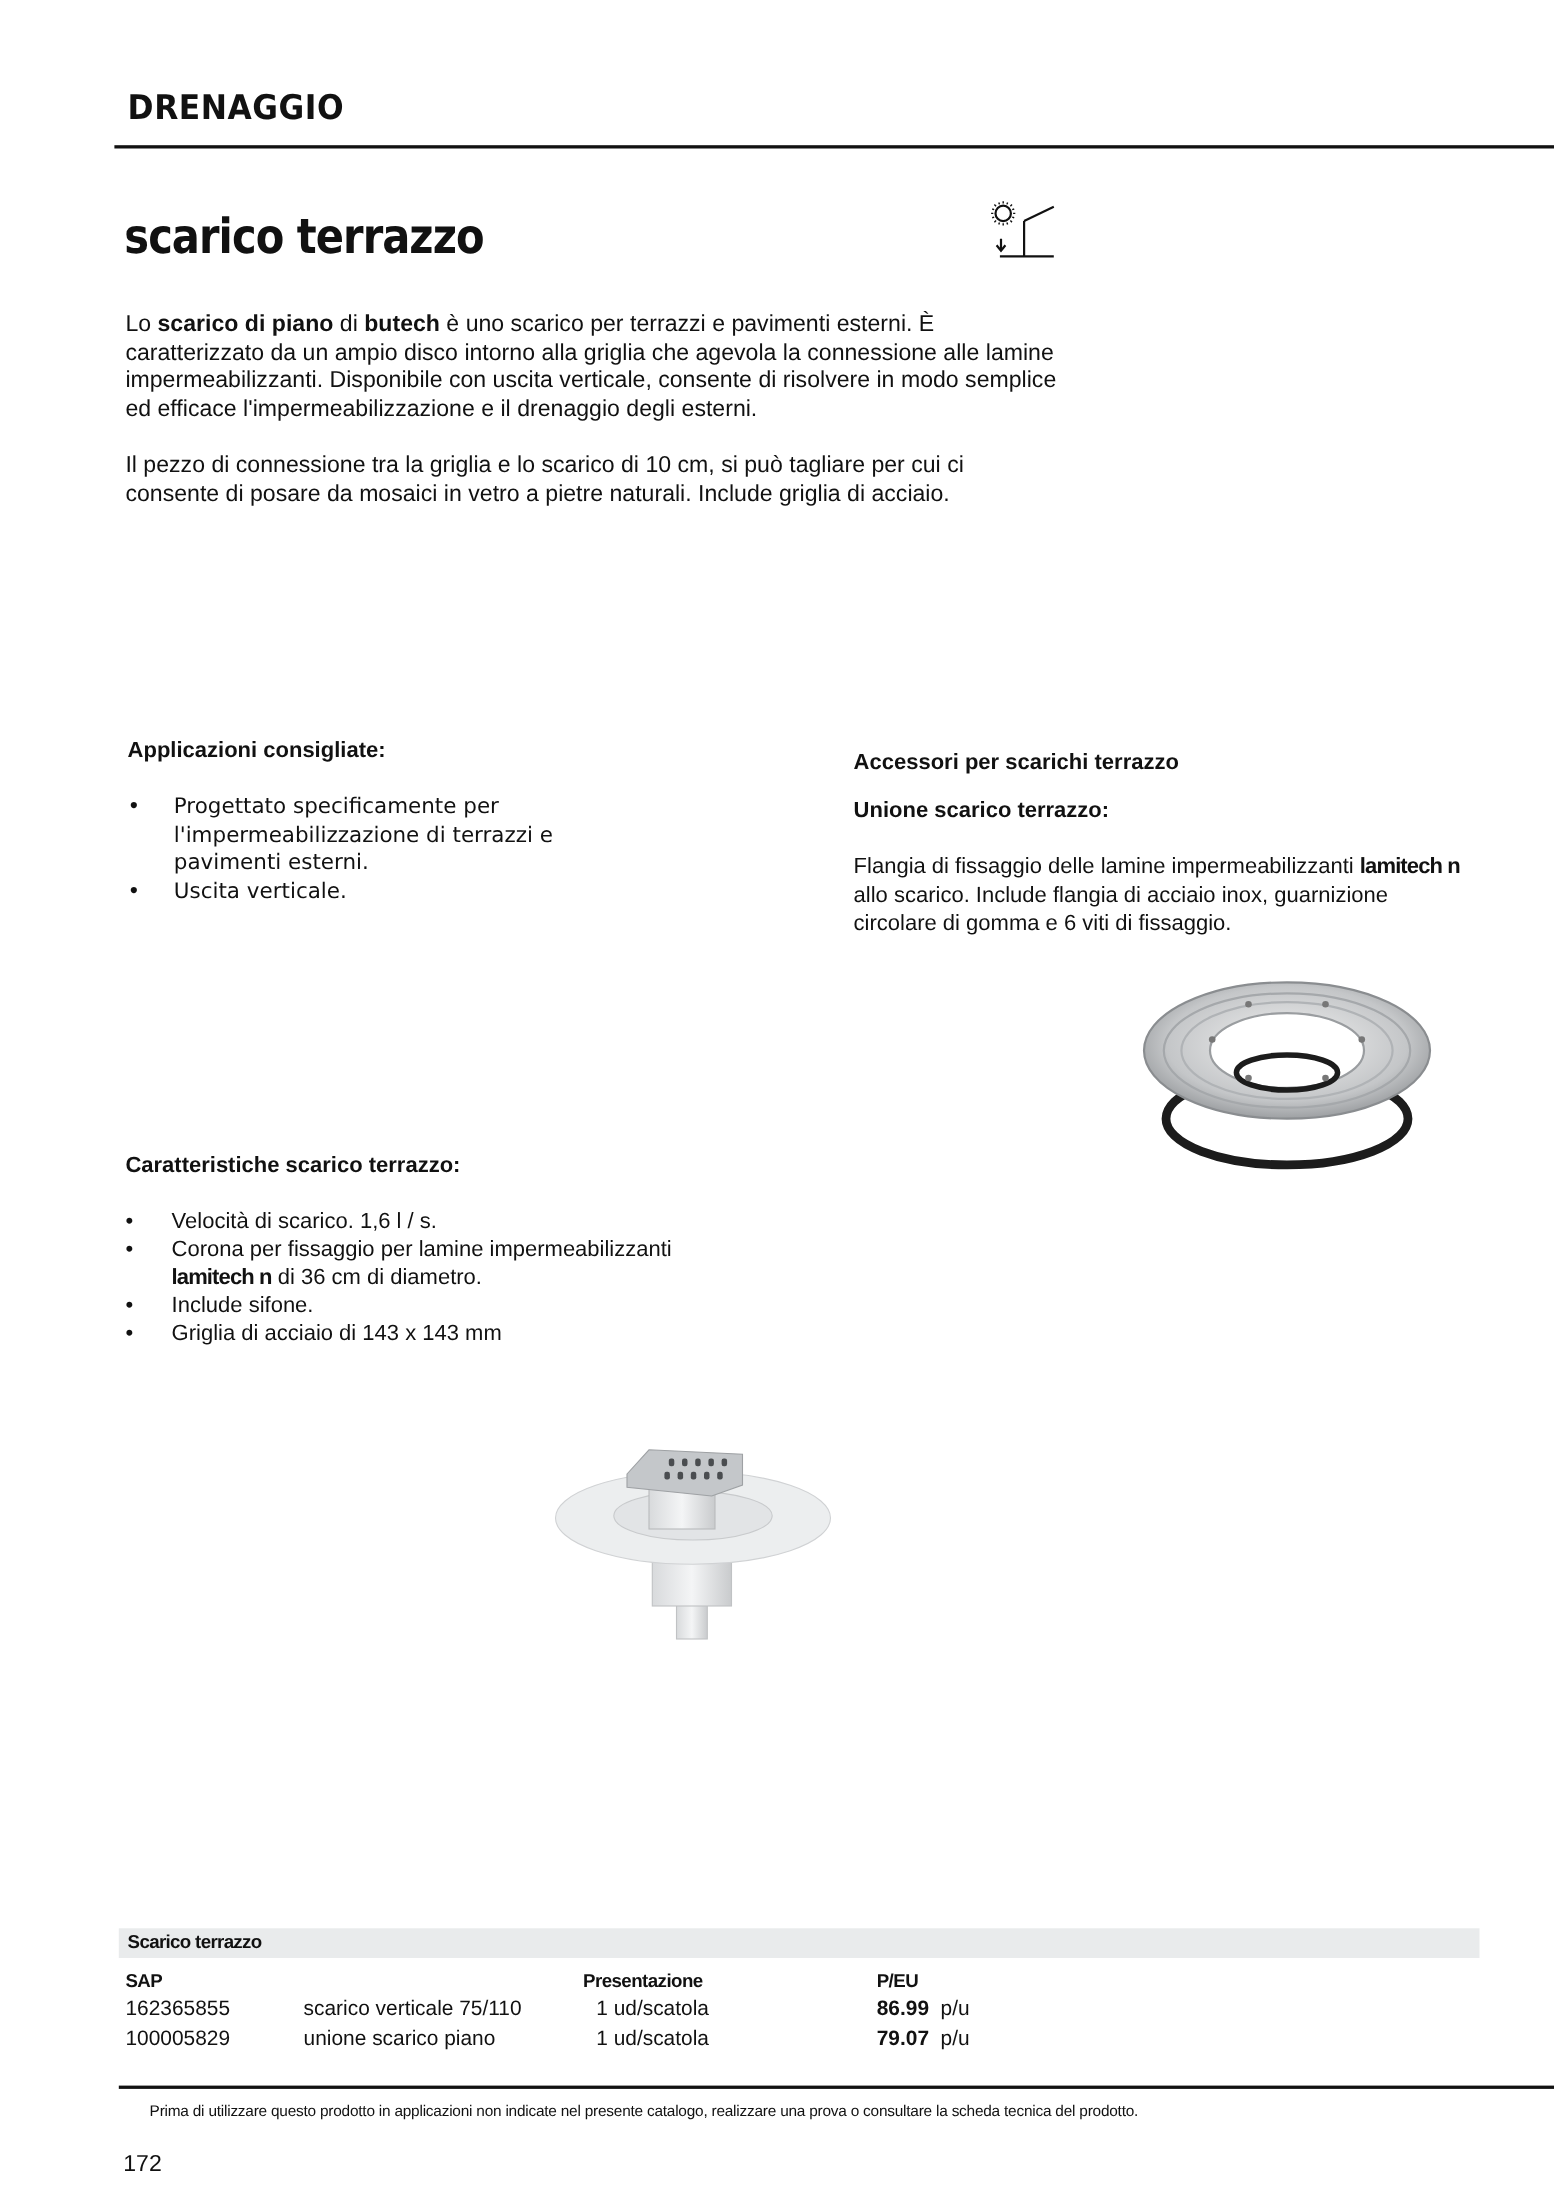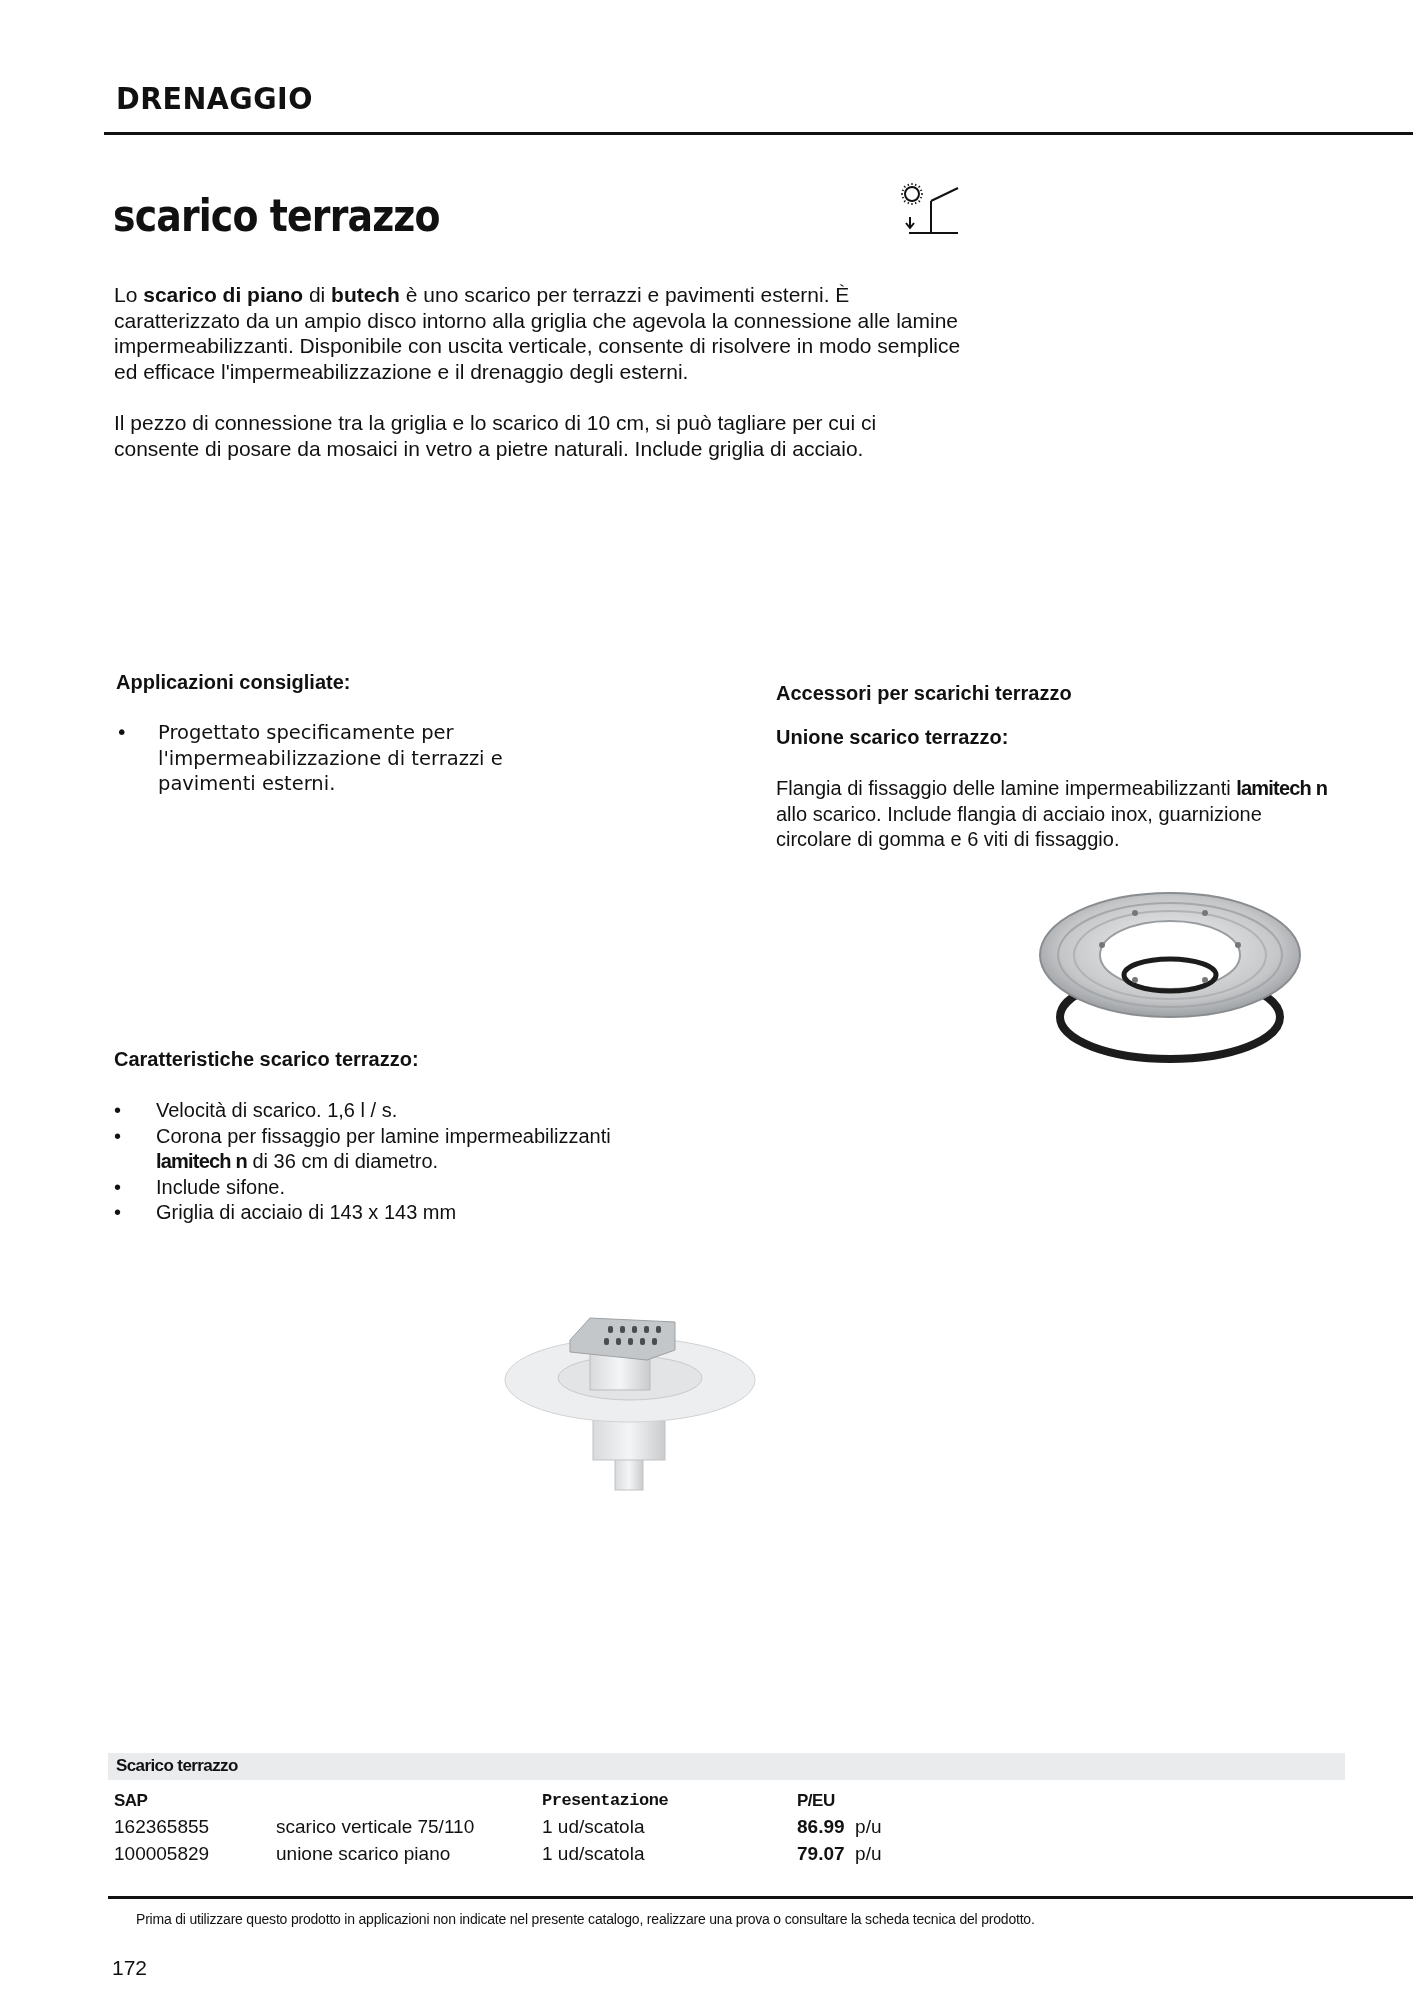--- a/index.html
+++ b/index.html
@@ -87,20 +87,21 @@
 </div>
 
 <div class="abs intro">
   <p><span>Lo </span><b>scarico di piano</b><span> di </span><b>butech</b><span> è uno scarico per terrazzi e pavimenti esterni. È caratterizzato da un ampio disco intorno alla griglia che agevola la connessione alle lamine impermeabilizzanti. Disponibile con uscita verticale, consente di risolvere in modo semplice ed efficace l'impermeabilizzazione e il drenaggio degli esterni.</span></p>
   <p>Il pezzo di connessione tra la griglia e lo scarico di 10 cm, si può tagliare per cui ci consente di posare da mosaici in vetro a pietre naturali. Include griglia di acciaio.</p>
 </div>
 
 <div class="abs h3 apps-title">Applicazioni consigliate:</div>
 <ul class="abs bullets apps-list">
   <li>Progettato specificamente per l'impermeabilizzazione di terrazzi e pavimenti esterni.</li>
+  <li>Uscita verticale.</li>
 </ul>
 
 <div class="abs h3 acc-title">Accessori per scarichi terrazzo</div>
 <div class="abs h3 acc-sub">Unione scarico terrazzo:</div>
 <div class="abs acc-desc"><span>Flangia di fissaggio delle lamine impermeabilizzanti </span><b>lamitech n</b><span> allo scarico. Include flangia di acciaio inox, guarnizione circolare di gomma e 6 viti di fissaggio.</span></div>
 
 <div class="abs img-flange">
   <svg width="280" height="190" viewBox="0 0 280 190">
     <defs>
       <radialGradient id="metal" cx="50%" cy="45%" r="60%">
@@ -161,21 +162,21 @@
         <rect x="150" y="38" width="5" height="7" rx="2"></rect>
         <rect x="162" y="38" width="5" height="7" rx="2"></rect>
     </g>
   </svg>
 </div>
 
 <div class="abs table-band"></div>
 <div class="abs table-band-label">Scarico terrazzo</div>
 
 <div class="abs th" style="left:114px;">SAP</div>
-<div class="abs th" style="left:542px;font-family:Liberation Mono, monospace;">Presentazione</div>
+<div class="abs th" style="left:530px;">Presentazione</div>
 <div class="abs th" style="left:797px;">P/EU</div>
 
 <div>
   <div class="abs td" style="left:114px; top:1816px;">162365855</div>
   <div class="abs td" style="left:276px; top:1816px;">scarico verticale 75/110</div>
   <div class="abs td" style="left:542px; top:1816px;">1 ud/scatola</div>
   <div class="abs td price" style="left:797px; top:1816px;"><b>86.99</b>&nbsp; <span>p/u</span></div>
 </div>
 <div>
   <div class="abs td" style="left:114px; top:1843px;">100005829</div>

